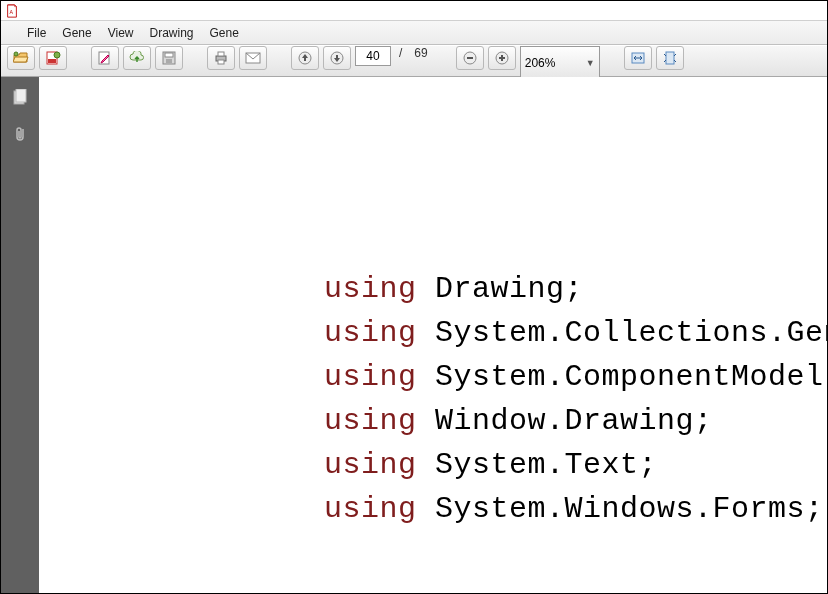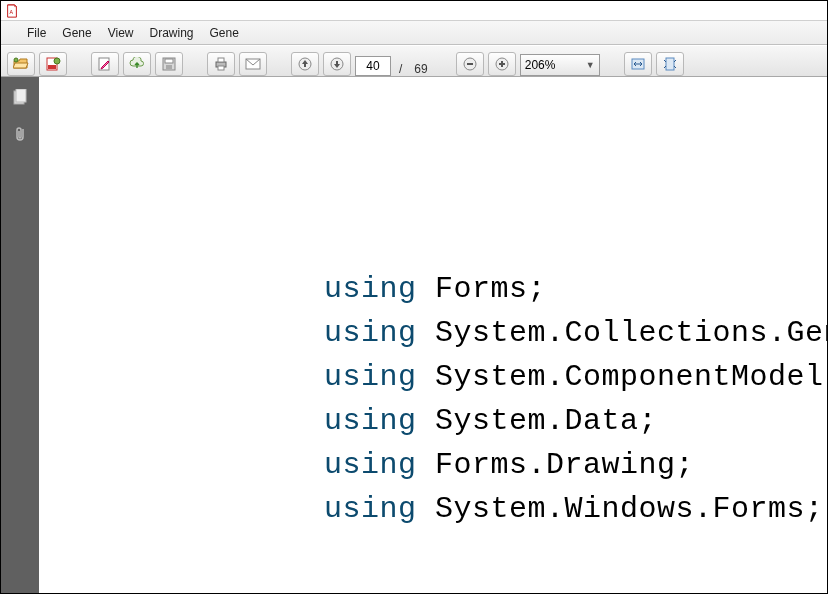--- a/index.html
+++ b/index.html
@@ -8,36 +8,36 @@
 
   
   .title-bar { height: 20px; background: #fff; display:flex; align-items:center; padding-left:4px; border-bottom:1px solid #d0d0d0;}
   .title-bar svg { width:14px; height:14px; }
 
   
   .menu-bar { height: 24px; background: linear-gradient(#f7f7f7,#ececec); border-bottom: 1px solid #c0c0c0; display:flex; align-items:center; padding: 0 18px; }
   .menu-item { padding: 3px 8px; color:#222; cursor:default; }
 
   
-  .toolbar { height: 32px; background: linear-gradient(#f7f7f7,#e4e4e4); border-top:1px solid #fff; border-bottom:1px solid #a8a8a8; display:flex; align-items:flex-end; padding: 0 6px; gap:4px; }
+  .toolbar { height: 32px; background: linear-gradient(#f7f7f7,#e4e4e4); border-top:1px solid #fff; border-bottom:1px solid #a8a8a8; display:flex; align-items:flex-start; padding: 0 6px; gap:4px; }
   .tbtn { width:28px; height:24px; border:1px solid #b8b8b8; border-radius:3px; background:linear-gradient(#fefefe,#e6e6e6); display:flex; align-items:center; justify-content:center; cursor:default;}
   .tsep { width:16px; }
   .page-input { width:36px; height:20px; border:1px solid #9a9a9a; text-align:center; font-size:12px; background:#fff; }
   .page-total { padding:0 4px; color:#333; }
-  .zoom-select { width:80px; height:22px; border:1px solid #9a9a9a; background:linear-gradient(#fefefe,#e6e6e6); display:flex; align-items:center; justify-content:space-between; padding:4px 4px; font-size:12px;}
+  .zoom-select { width:80px; height:22px; border:1px solid #9a9a9a; background:linear-gradient(#fefefe,#e6e6e6); display:flex; align-items:center; justify-content:space-between; padding:16px 4px; font-size:12px;}
   .zoom-select .chev { font-size:9px; color:#555;}
 
   
   .main { flex:1; display:flex; background:#606060; overflow:hidden;}
   .sidebar { width:38px; background:#606060; display:flex; flex-direction:column; align-items:center; padding-top:10px; gap:14px;}
   .side-ic { width:22px; height:22px; display:flex; align-items:center; justify-content:center; cursor:default;}
   .page-view { flex:1; background:#fff; overflow:hidden; position:relative;}
   .doc { position:absolute; left:0; top:0; right:0; bottom:0; padding: 190px 0 0 285px; }
   .code-line { font-family: Consolas, "Courier New", monospace; font-size: 30px; line-height: 44px; white-space: pre; color:#000; letter-spacing:0.5px;}
-  .kw { color:#0c4a6e; }
+  .kw { color:#7f1d1d; }
 
   svg { display:block; }
 </style>
 </head>
 <body>
 
 <div class="title-bar">
   <span>
     <svg viewBox="0 0 16 16">
         <path d="M3 1 h8 l2 2 v12 h-10 z" fill="#fff" stroke="#b00" stroke-width="1"></path>
@@ -192,21 +192,21 @@
     <div class="side-ic">
       <span>
           <svg width="16" height="18" viewBox="0 0 16 18">
             <path d="M11 4 v8 a3 3 0 0 1-6 0 v-7 a2 2 0 0 1 4 0 v7 a1 1 0 0 1-2 0 v-6" fill="none" stroke="#bbb" stroke-width="1.5"></path>
           </svg>
         </span>
     </div>
   </div>
   <div class="page-view">
     <div class="doc">
-      <div class="code-line"><span class="kw">using</span> <span>Forms;</span></div>
+      <div class="code-line"><span class="kw">using</span> <span>Drawing;</span></div>
       <div class="code-line"><span class="kw">using</span> <span>System.Collections.Gene</span></div>
       <div class="code-line"><span class="kw">using</span> <span>System.ComponentModel;</span></div>
-      <div class="code-line"><span class="kw">using</span> <span>System.Data;</span></div>
-      <div class="code-line"><span class="kw">using</span> <span>Forms.Drawing;</span></div>
+      <div class="code-line"><span class="kw">using</span> <span>Window.Drawing;</span></div>
+      <div class="code-line"><span class="kw">using</span> <span>System.Text;</span></div>
       <div class="code-line"><span class="kw">using</span> <span>System.Windows.Forms;</span></div>
     </div>
   </div>
 </div>
 
 </body></html>

